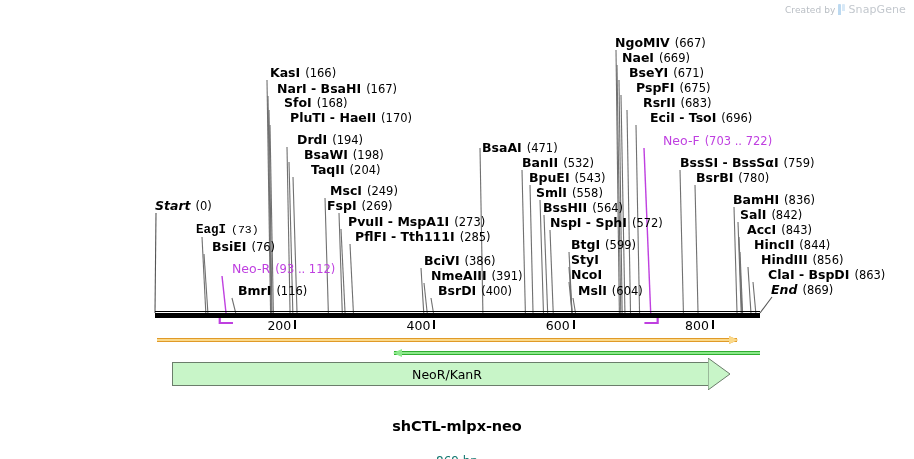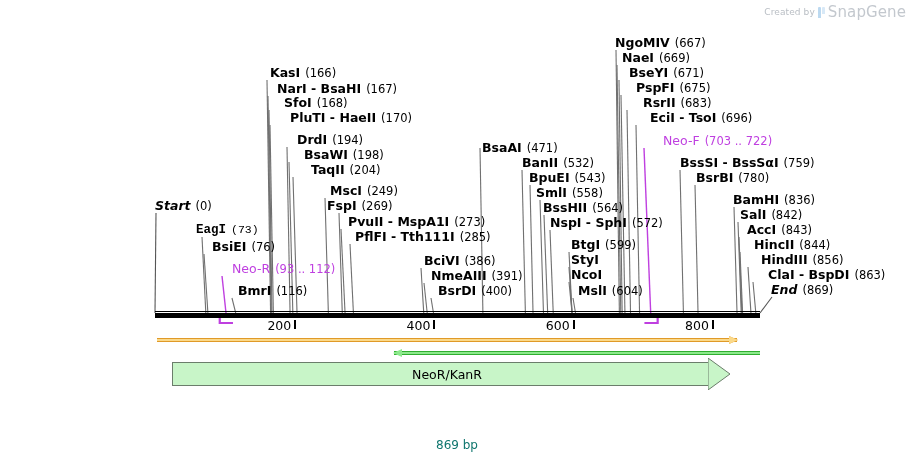--- a/index.html
+++ b/index.html
@@ -37,21 +37,21 @@
   #watermark .sg-logo::before,
   #watermark .sg-logo::after {
     content: "";
     position: absolute;
     background: #bcd9f0;
     border-radius: 1px 1px 0 0;
   }
   #watermark .sg-logo::before { left: 0; top: 0; width: 3px; height: 11px; }
   #watermark .sg-logo::after  { left: 4px; top: 0; width: 3px; height: 7px; background:#d8e9f7; }
   #watermark .sg-name {
-    font-size: 15px;
+    font-size: 11px;
     color: #c3c8ce;
     font-weight: 400;
   }
 
   
   #map {
     position: absolute;
     left: 0; top: 0;
     width: 914px;
     height: 459px;
@@ -322,14 +322,15 @@
         <div class="body" style="width: 536px; background: rgb(200, 245, 200); border-top-color: rgb(107, 125, 107); border-right: none; border-bottom-color: rgb(107, 125, 107); border-left-color: rgb(107, 125, 107);"></div>
         <div class="tip" style="left: 536px; top: -4px; width: 22px; height: 32px;"><svg width="22" height="32">
             <polygon points="0,0 22,16 0,32" fill="#c8f5c8" stroke="#6b7d6b" stroke-width="1"></polygon>
           </svg></div>
         <div class="label" style="width: 536px; padding-left: 7px;">NeoR/KanR</div>
       </div>
     </div>
 </div>
 
 <div id="title-block">
+  <div id="seq-name">shCTL-mlpx-neo</div>
   <div id="seq-length">869 bp</div>
 </div>
 
 </body></html>

